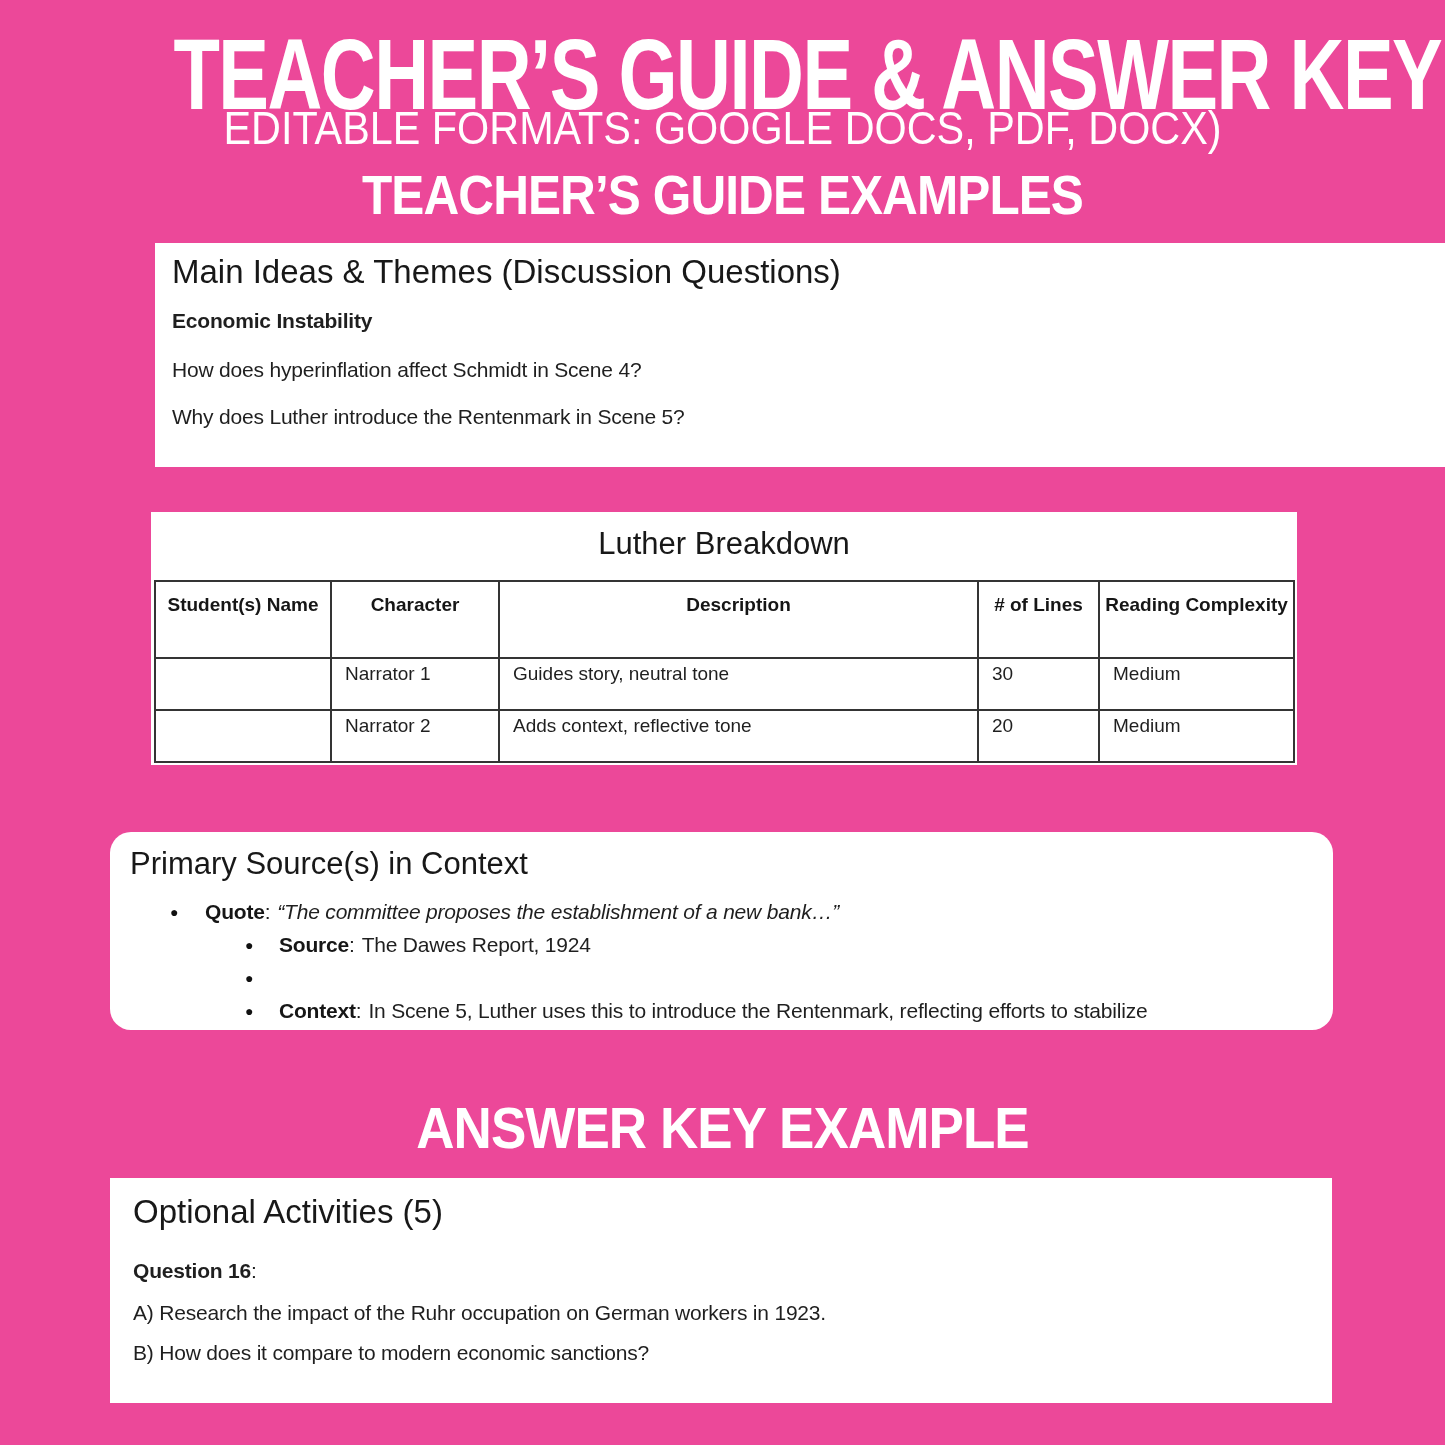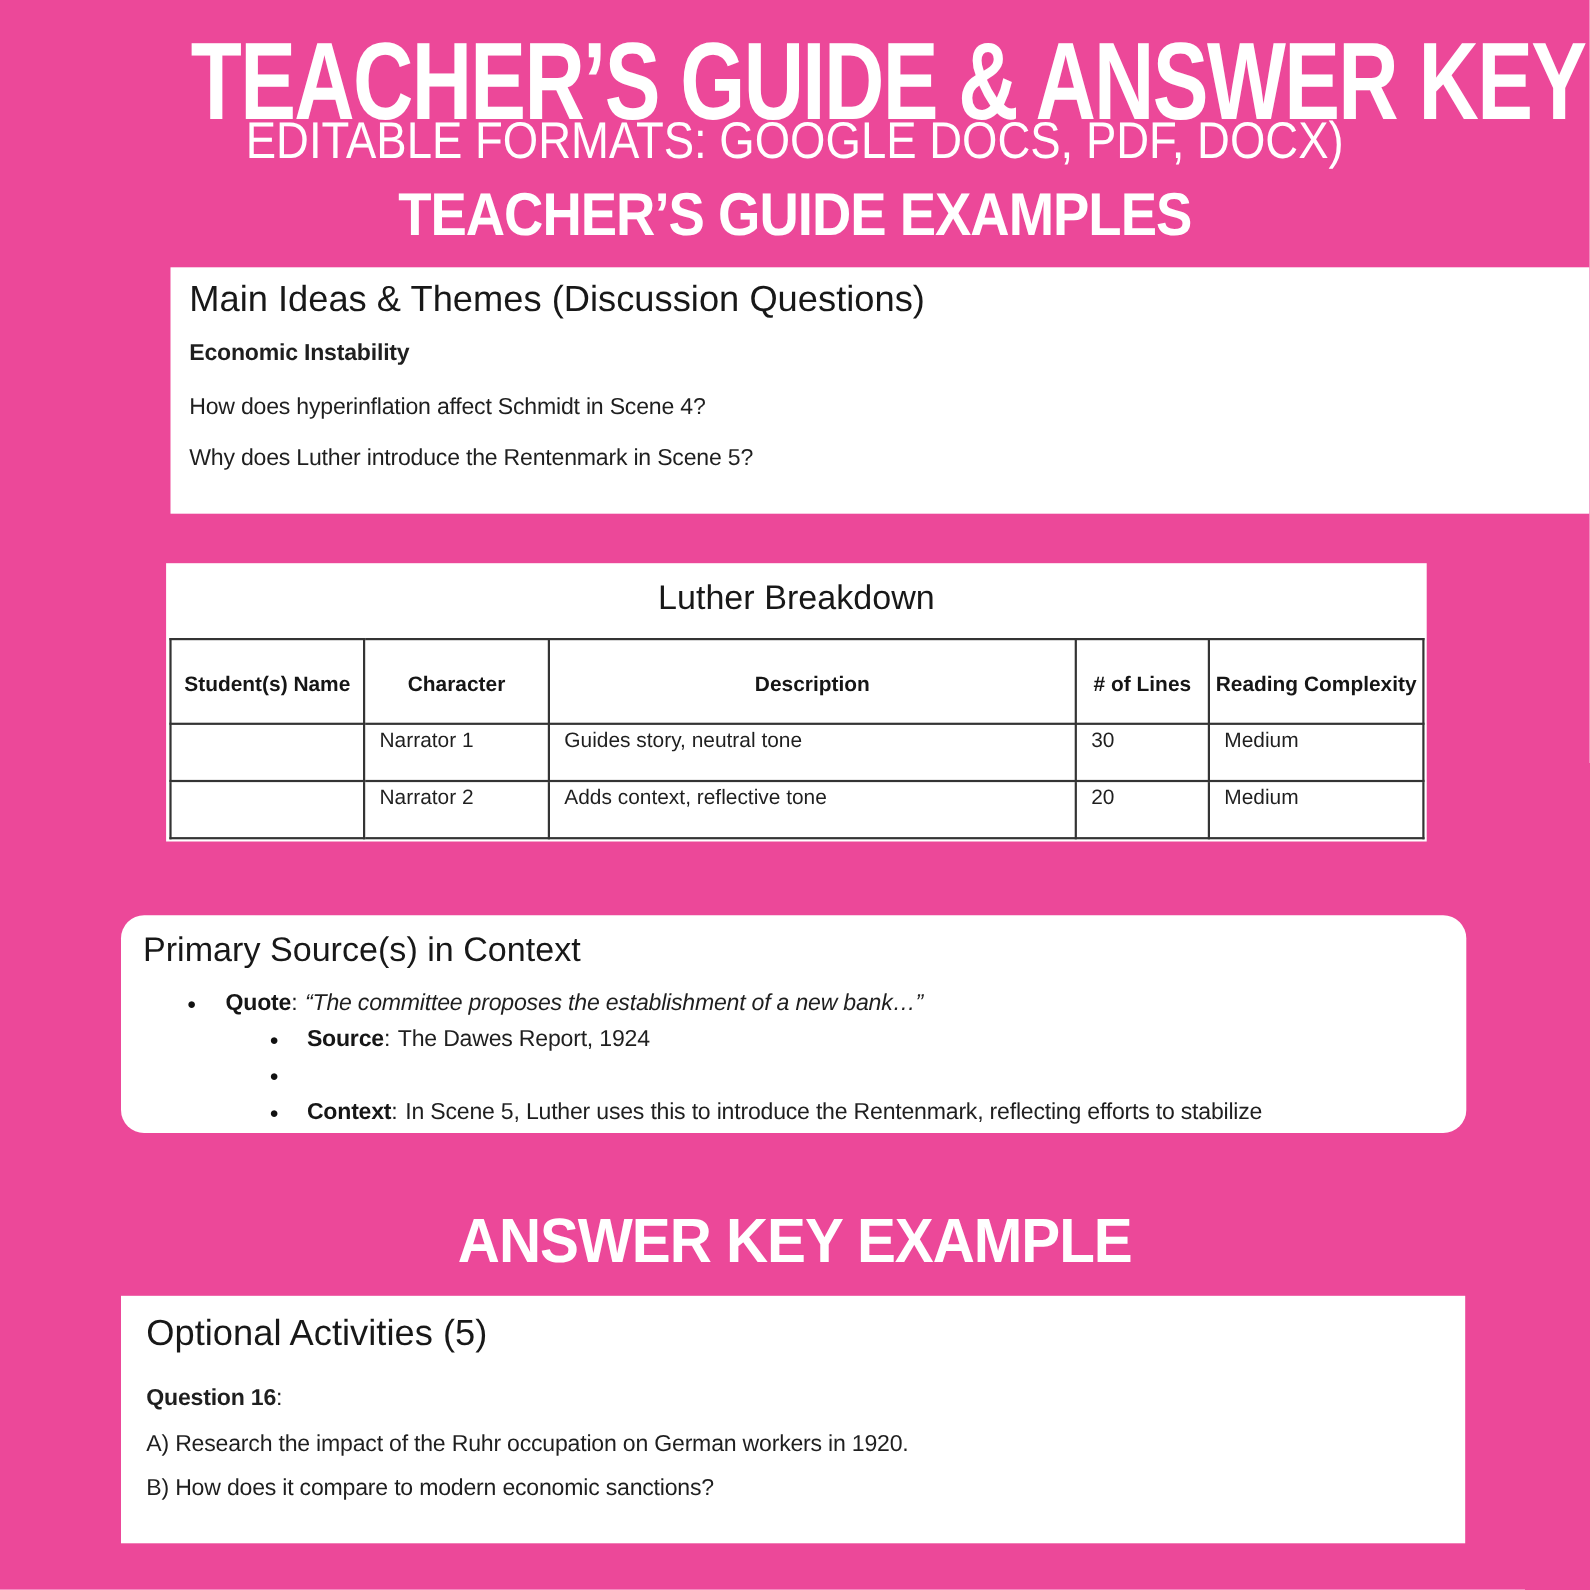--- a/index.html
+++ b/index.html
@@ -67,21 +67,21 @@
   table.casting{
     border-collapse:collapse;table-layout:fixed;
     margin:19px 0 0 3px;width:1139px;
   }
   table.casting th, table.casting td{
     border:2px solid #343434;box-sizing:border-box;
     font-size:19px;overflow:hidden;
   }
   table.casting th{
     font-weight:bold;text-align:center;vertical-align:top;
-    padding:26px 4px 0 4px;height:77px;line-height:30px;color:#161616;
+    padding:8px 4px 0 4px;height:77px;line-height:30px;color:#161616;
   }
   table.casting td{
     text-align:left;vertical-align:top;
     padding:4px 0 0 13px;height:52px;line-height:22px;color:#1f1f1f;
   }
   
   .bullet-line{display:flex;align-items:flex-start;font-size:21px;line-height:24px;letter-spacing:-0.2px;}
   .bl-1{margin-top:16px;}
   .bl-2{margin-top:9px;}
   .bullet-glyph{
@@ -172,17 +172,17 @@
       <span class="bullet-glyph">●</span>
       <span><span class="lbl">Context</span><span>:</span><span class="txt">In Scene 5, Luther uses this to introduce the Rentenmark, reflecting efforts to stabilize</span></span>
     </div>
   </div>
 
   <div class="display-heading answerkey-heading">ANSWER KEY EXAMPLE</div>
 
   <div class="panel panel-answer">
     <h1 class="doc-h1">Optional Activities (5)</h1>
     <p class="doc-p p-q16"><span class="lbl-inline">Question 16</span><span>:</span></p>
-    <p class="doc-p p-a">A) Research the impact of the Ruhr occupation on German workers in 1920.</p>
+    <p class="doc-p p-a">A) Research the impact of the Ruhr occupation on German workers in 1923.</p>
     <p class="doc-p p-b">B) How does it compare to modern economic sanctions?</p>
   </div>
 
 </div>
 
 </body></html>

